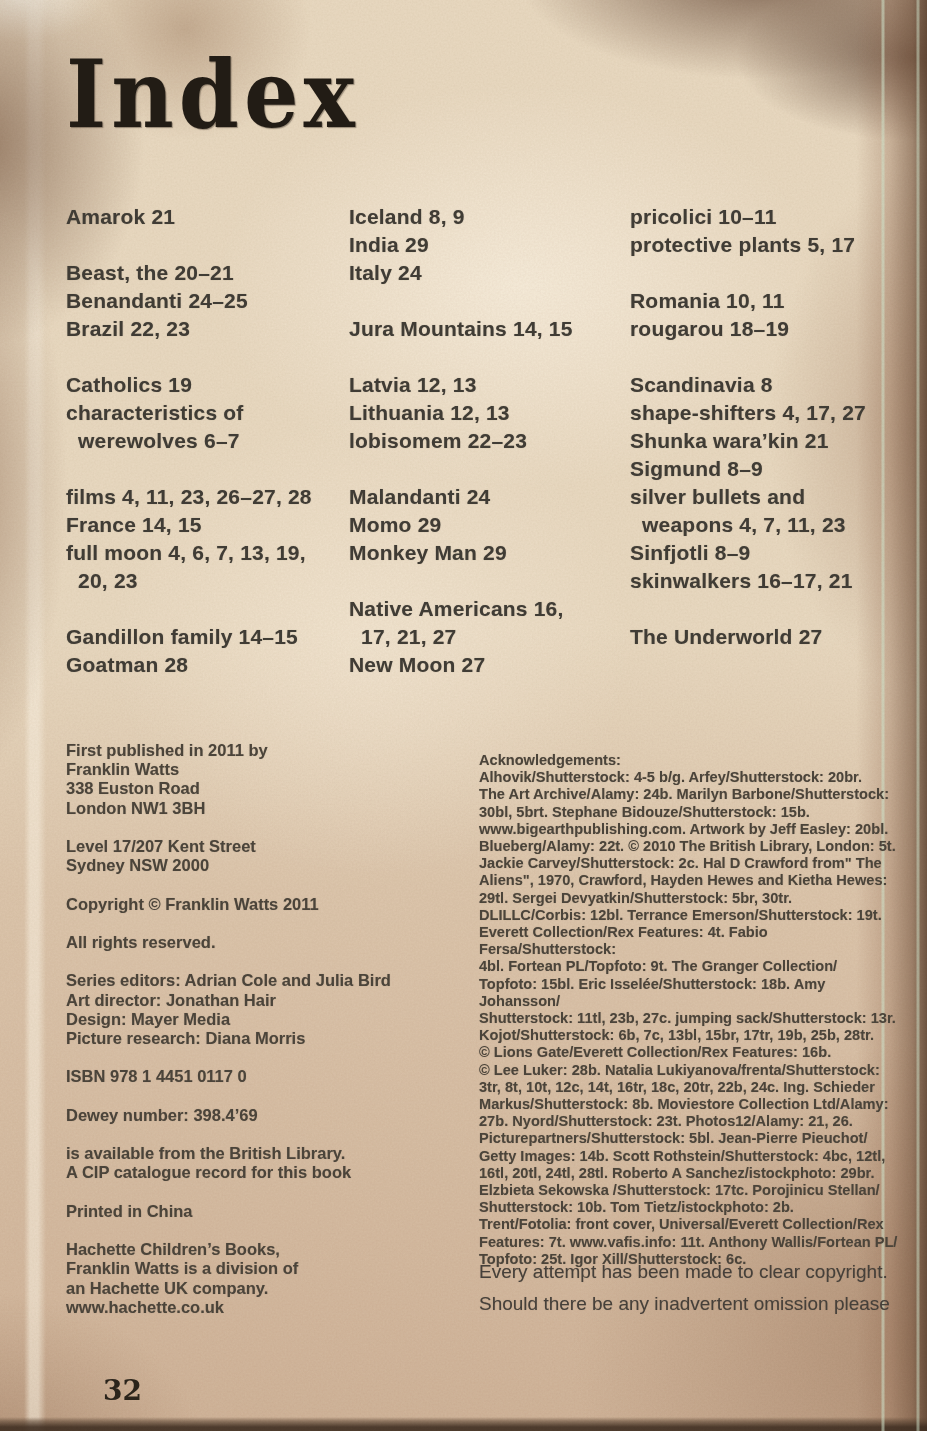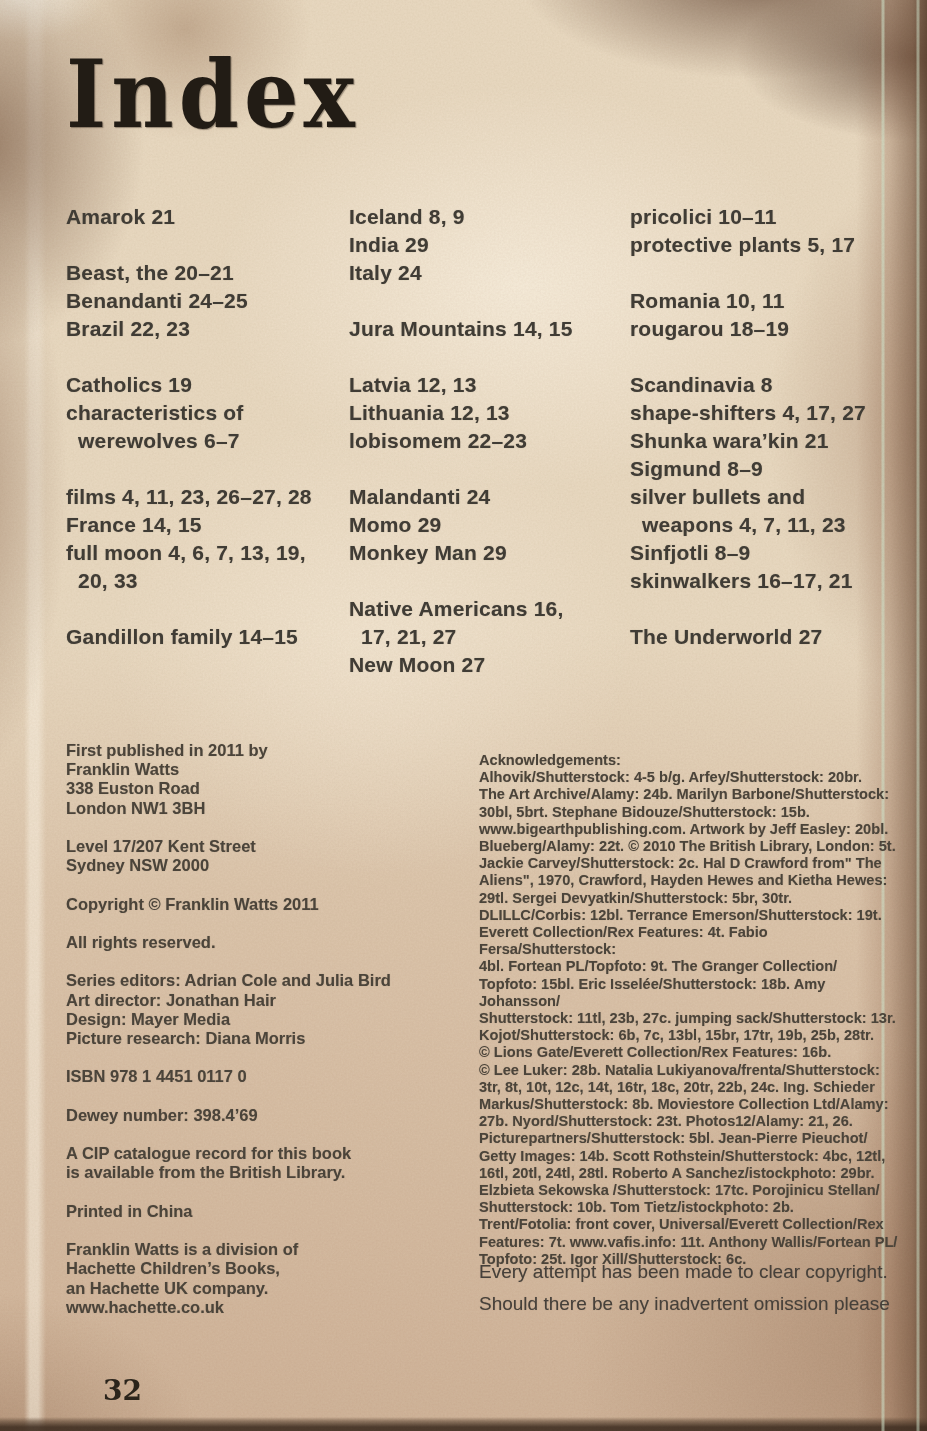--- a/index.html
+++ b/index.html
@@ -141,23 +141,24 @@
       <div class="line">Benandanti 24–25</div>
       <div class="line">Brazil 22, 23</div>
       <div class="line"></div>
       <div class="line">Catholics 19</div>
       <div class="line">characteristics of</div>
       <div class="line">  werewolves 6–7</div>
       <div class="line"></div>
       <div class="line">films 4, 11, 23, 26–27, 28</div>
       <div class="line">France 14, 15</div>
       <div class="line">full moon 4, 6, 7, 13, 19,</div>
-      <div class="line">  20, 33</div>
+      <div class="line">  20, 23</div>
       <div class="line"></div>
       <div class="line">Gandillon family 14–15</div>
+      <div class="line">Goatman 28</div>
     </div>
 
   <div class="idx-col" id="idx-col-2">
 
   <div class="line">Iceland 8, 9</div>
       <div class="line">India 29</div>
       <div class="line">Italy 24</div>
       <div class="line"></div>
       <div class="line">Jura Mountains 14, 15</div>
       <div class="line"></div>
@@ -210,27 +211,27 @@
       <div class="line"></div>
       <div class="line">Series editors: Adrian Cole and Julia Bird</div>
       <div class="line">Art director: Jonathan Hair</div>
       <div class="line">Design: Mayer Media</div>
       <div class="line">Picture research: Diana Morris</div>
       <div class="line"></div>
       <div class="line">ISBN 978 1 4451 0117 0</div>
       <div class="line"></div>
       <div class="line">Dewey number: 398.4’69</div>
       <div class="line"></div>
+      <div class="line">is available from the British Library.</div>
       <div class="line">A CIP catalogue record for this book</div>
-      <div class="line">is available from the British Library.</div>
       <div class="line"></div>
       <div class="line">Printed in China</div>
       <div class="line"></div>
+      <div class="line">Hachette Children’s Books,</div>
       <div class="line">Franklin Watts is a division of</div>
-      <div class="line">Hachette Children’s Books,</div>
       <div class="line">an Hachette UK company.</div>
       <div class="line">www.hachette.co.uk</div>
     </div>
 
   <div class="acks">
 
   <div class="line">Acknowledgements:</div>
       <div class="line">Alhovik/Shutterstock: 4-5 b/g. Arfey/Shutterstock: 20br.</div>
       <div class="line">The Art Archive/Alamy: 24b. Marilyn Barbone/Shutterstock:</div>
       <div class="line">30bl, 5brt. Stephane Bidouze/Shutterstock: 15b.</div>

